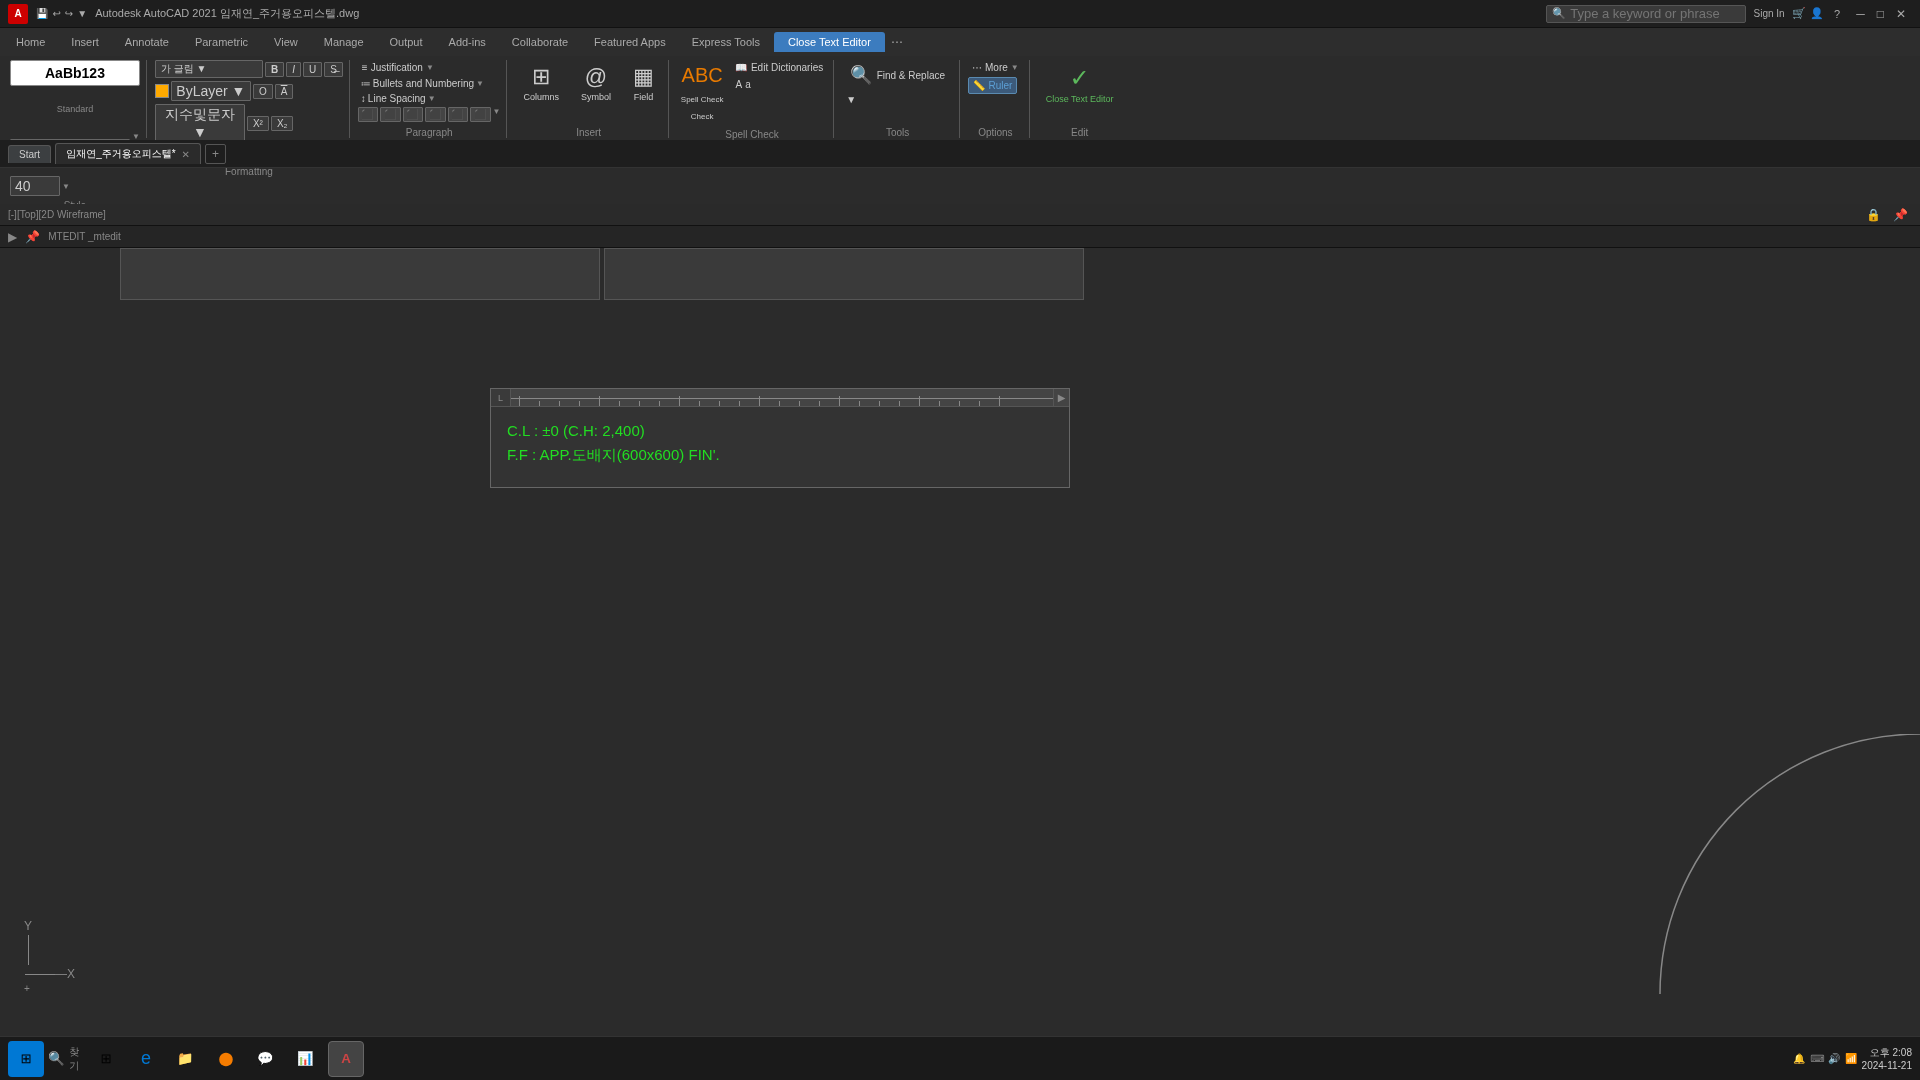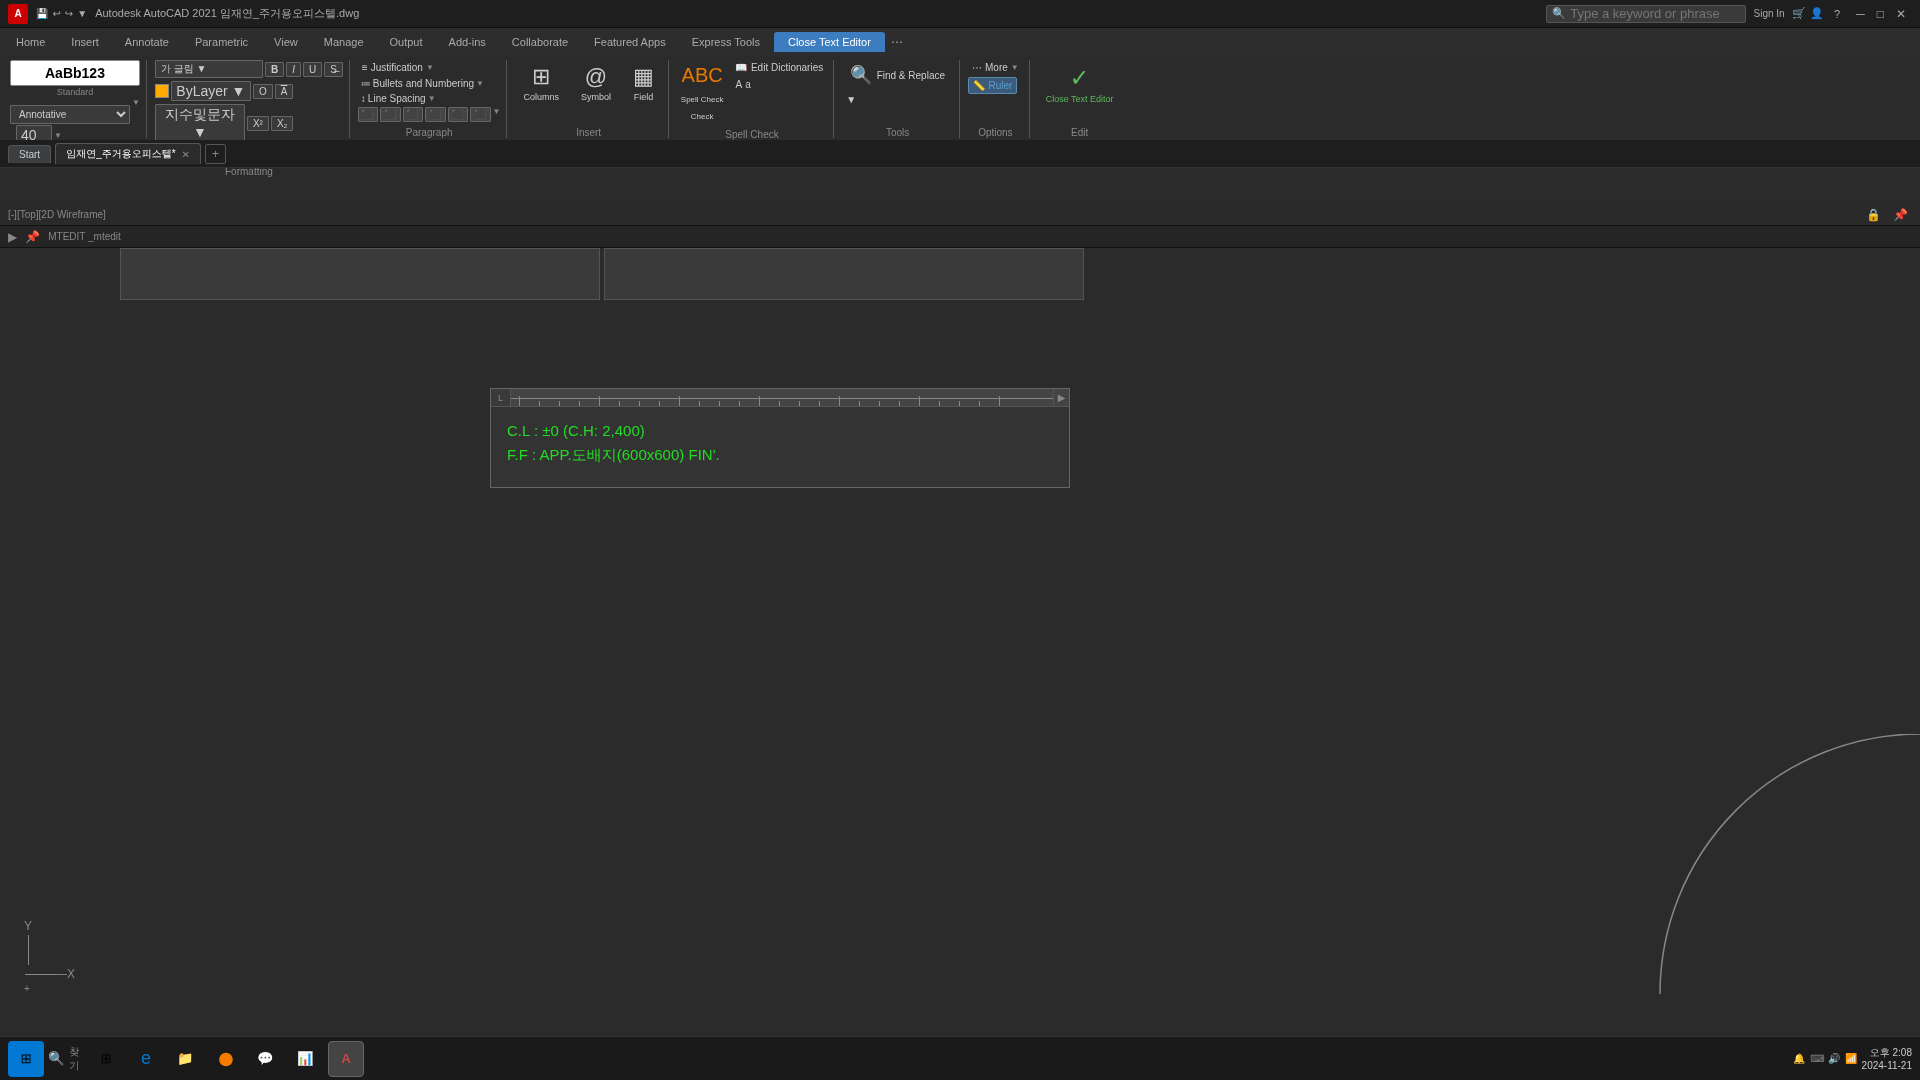--- a/index.html
+++ b/index.html
@@ -422,31 +422,31 @@
     <div class="ribbon-tab">Featured Apps</div>
     <div class="ribbon-tab">Express Tools</div>
     <div class="ribbon-tab active" style="color:white;background:#3c7cbf;padding:4px 14px;border-radius:3px 3px 0 0;">Close Text Editor</div>
     <span style="margin-left:4px;color:#aaa;font-size:12px;cursor:pointer;">⋯</span>
   </div>
 
   <div id="ribbon-content">
 
     <div class="ribbon-group">
       <div class="ribbon-group-items">
-        <div style="display:flex;flex-direction:column;gap:1px;">
+        <div style="display:flex;flex-direction:column;gap:18px;">
           <div class="style-preview">AaBb123</div>
           <div style="font-size:9px;color:#888;text-align:center;">Standard</div>
           <div style="display:flex;gap:2px;">
             <select class="style-combo">
               <option>Annotative</option>
             </select>
             <span class="dd-arrow">▼</span>
           </div>
           <div style="display:flex;gap:2px;align-items:center;">
-            <input class="fmt-combo" style="width: 36px; margin-left: 6px;" value="40">
+            <input class="fmt-combo" style="width: 50px;" value="40">
             <span class="dd-arrow">▼</span>
           </div>
         </div>
       </div>
       <div class="ribbon-group-label">Style</div>
     </div>
 
     <div class="ribbon-group">
       <div class="ribbon-group-items" style="flex-direction:column;gap:1px;">
         <div class="fmt-row">

